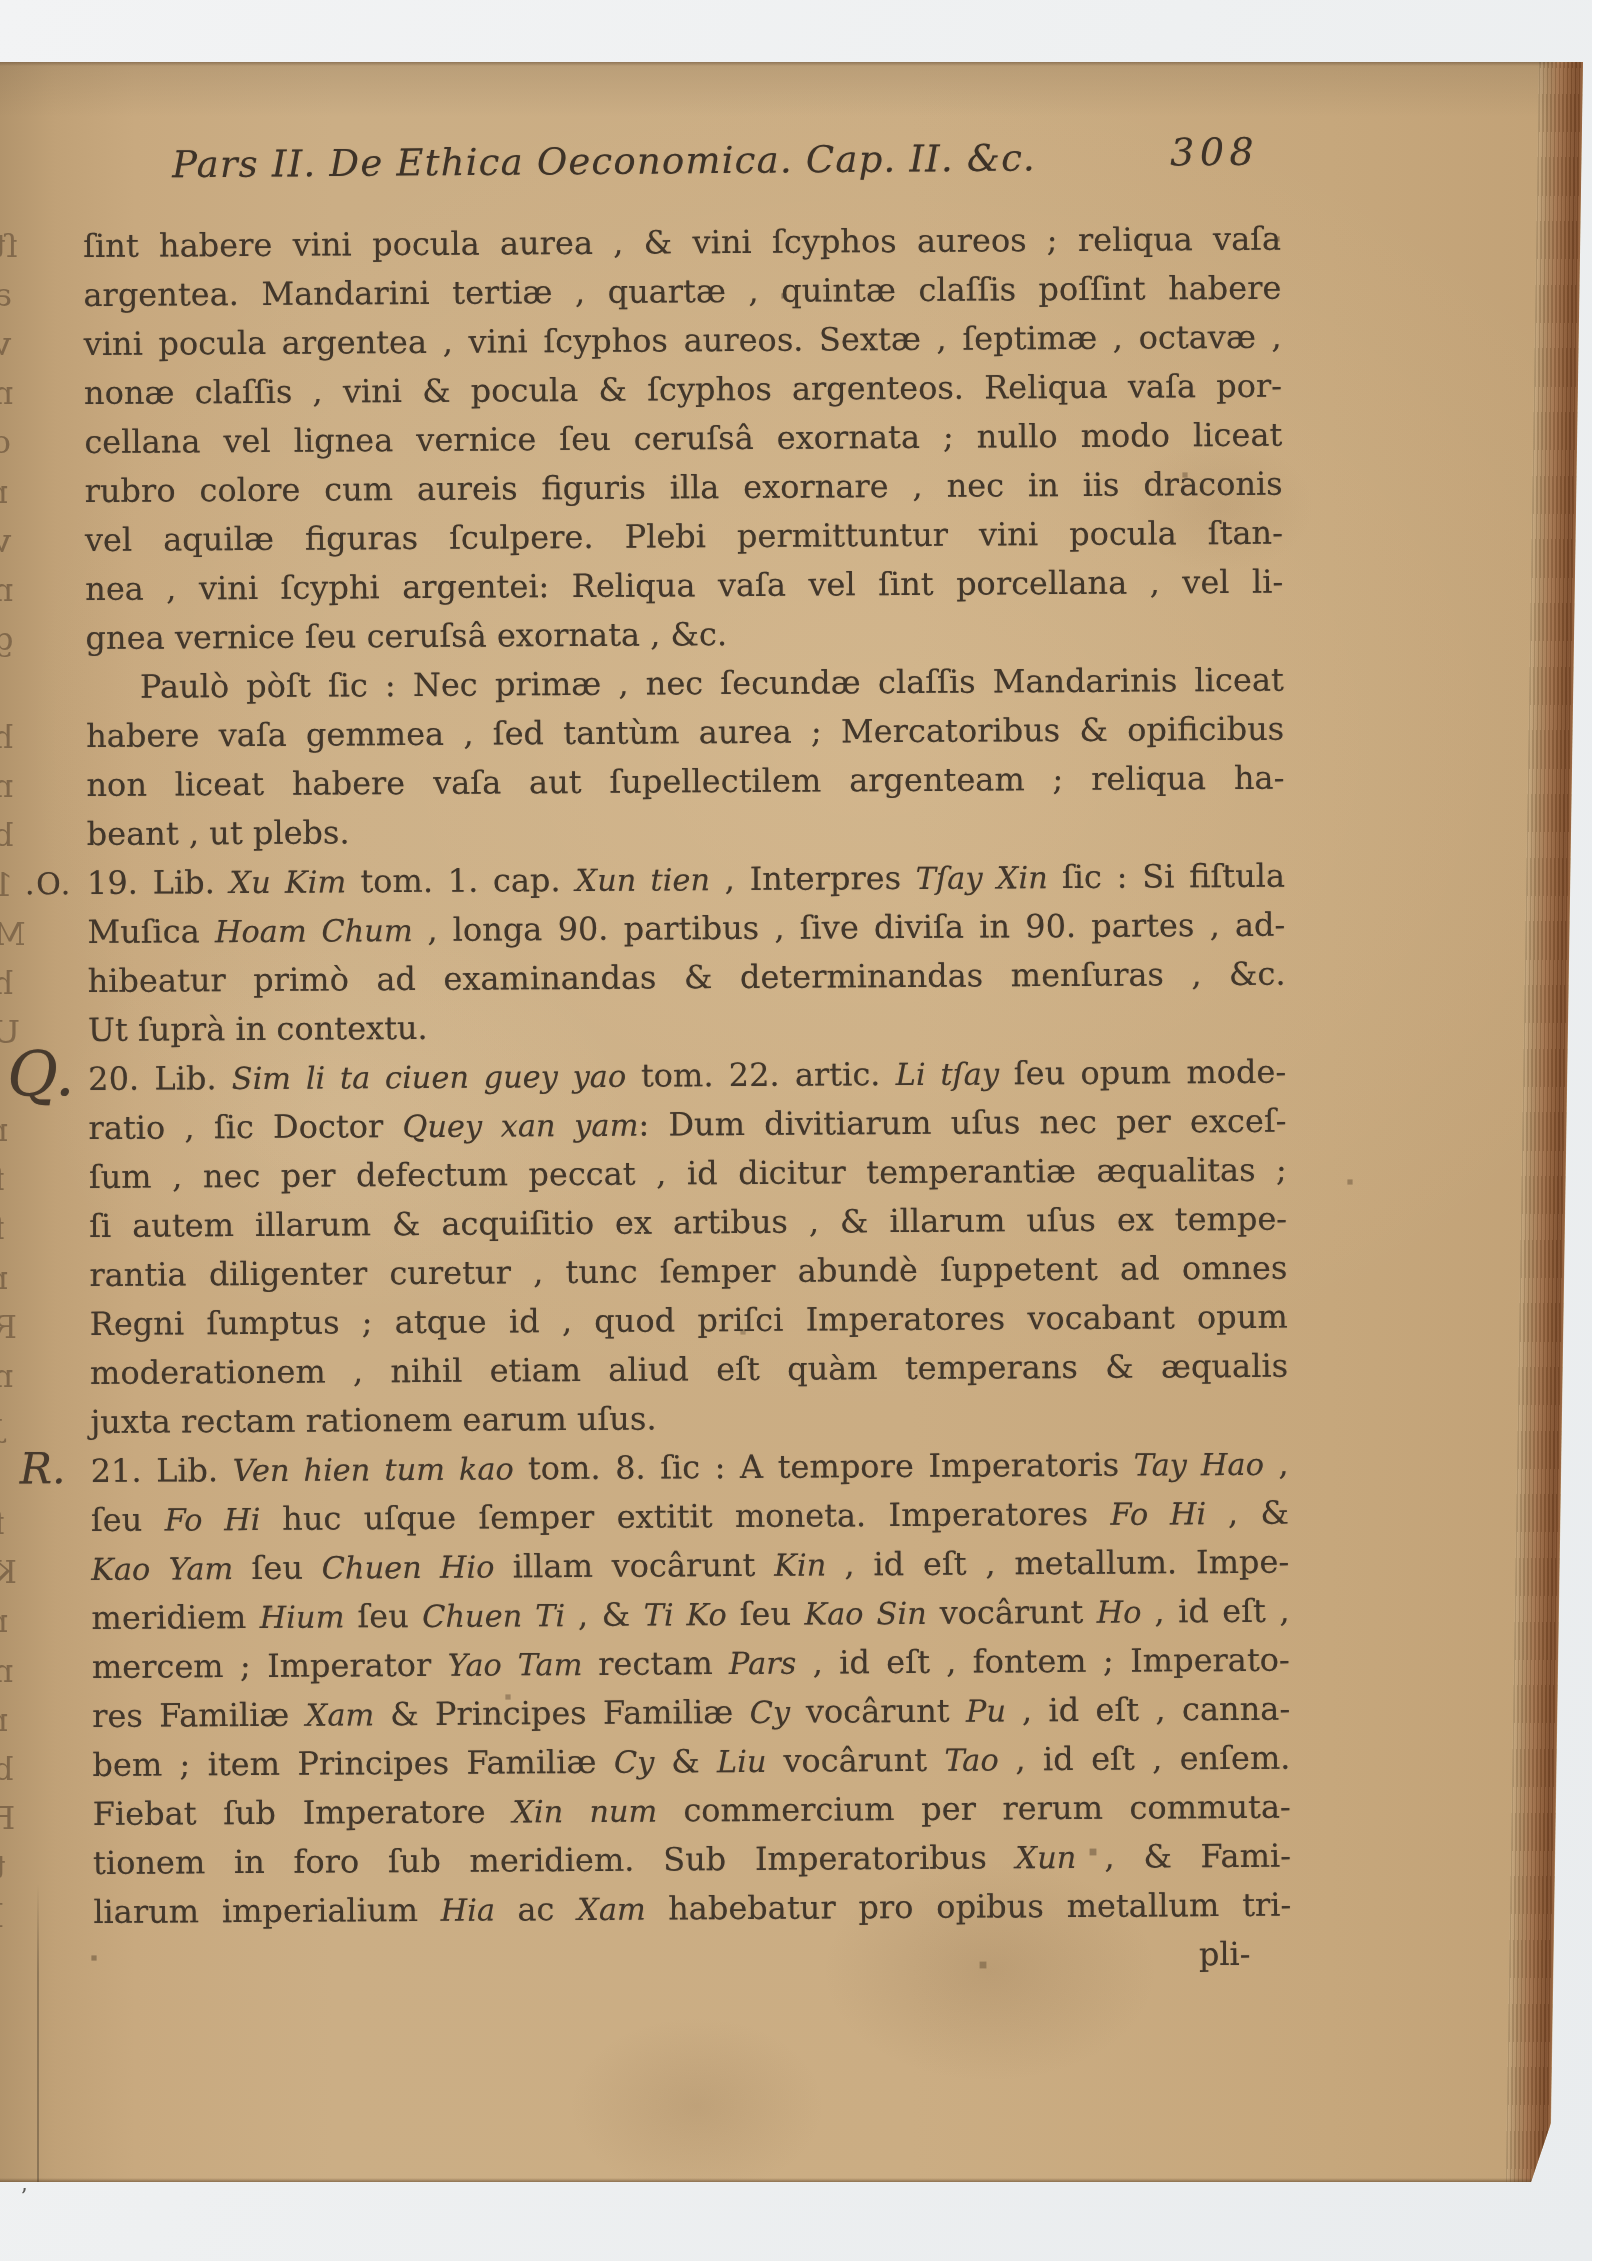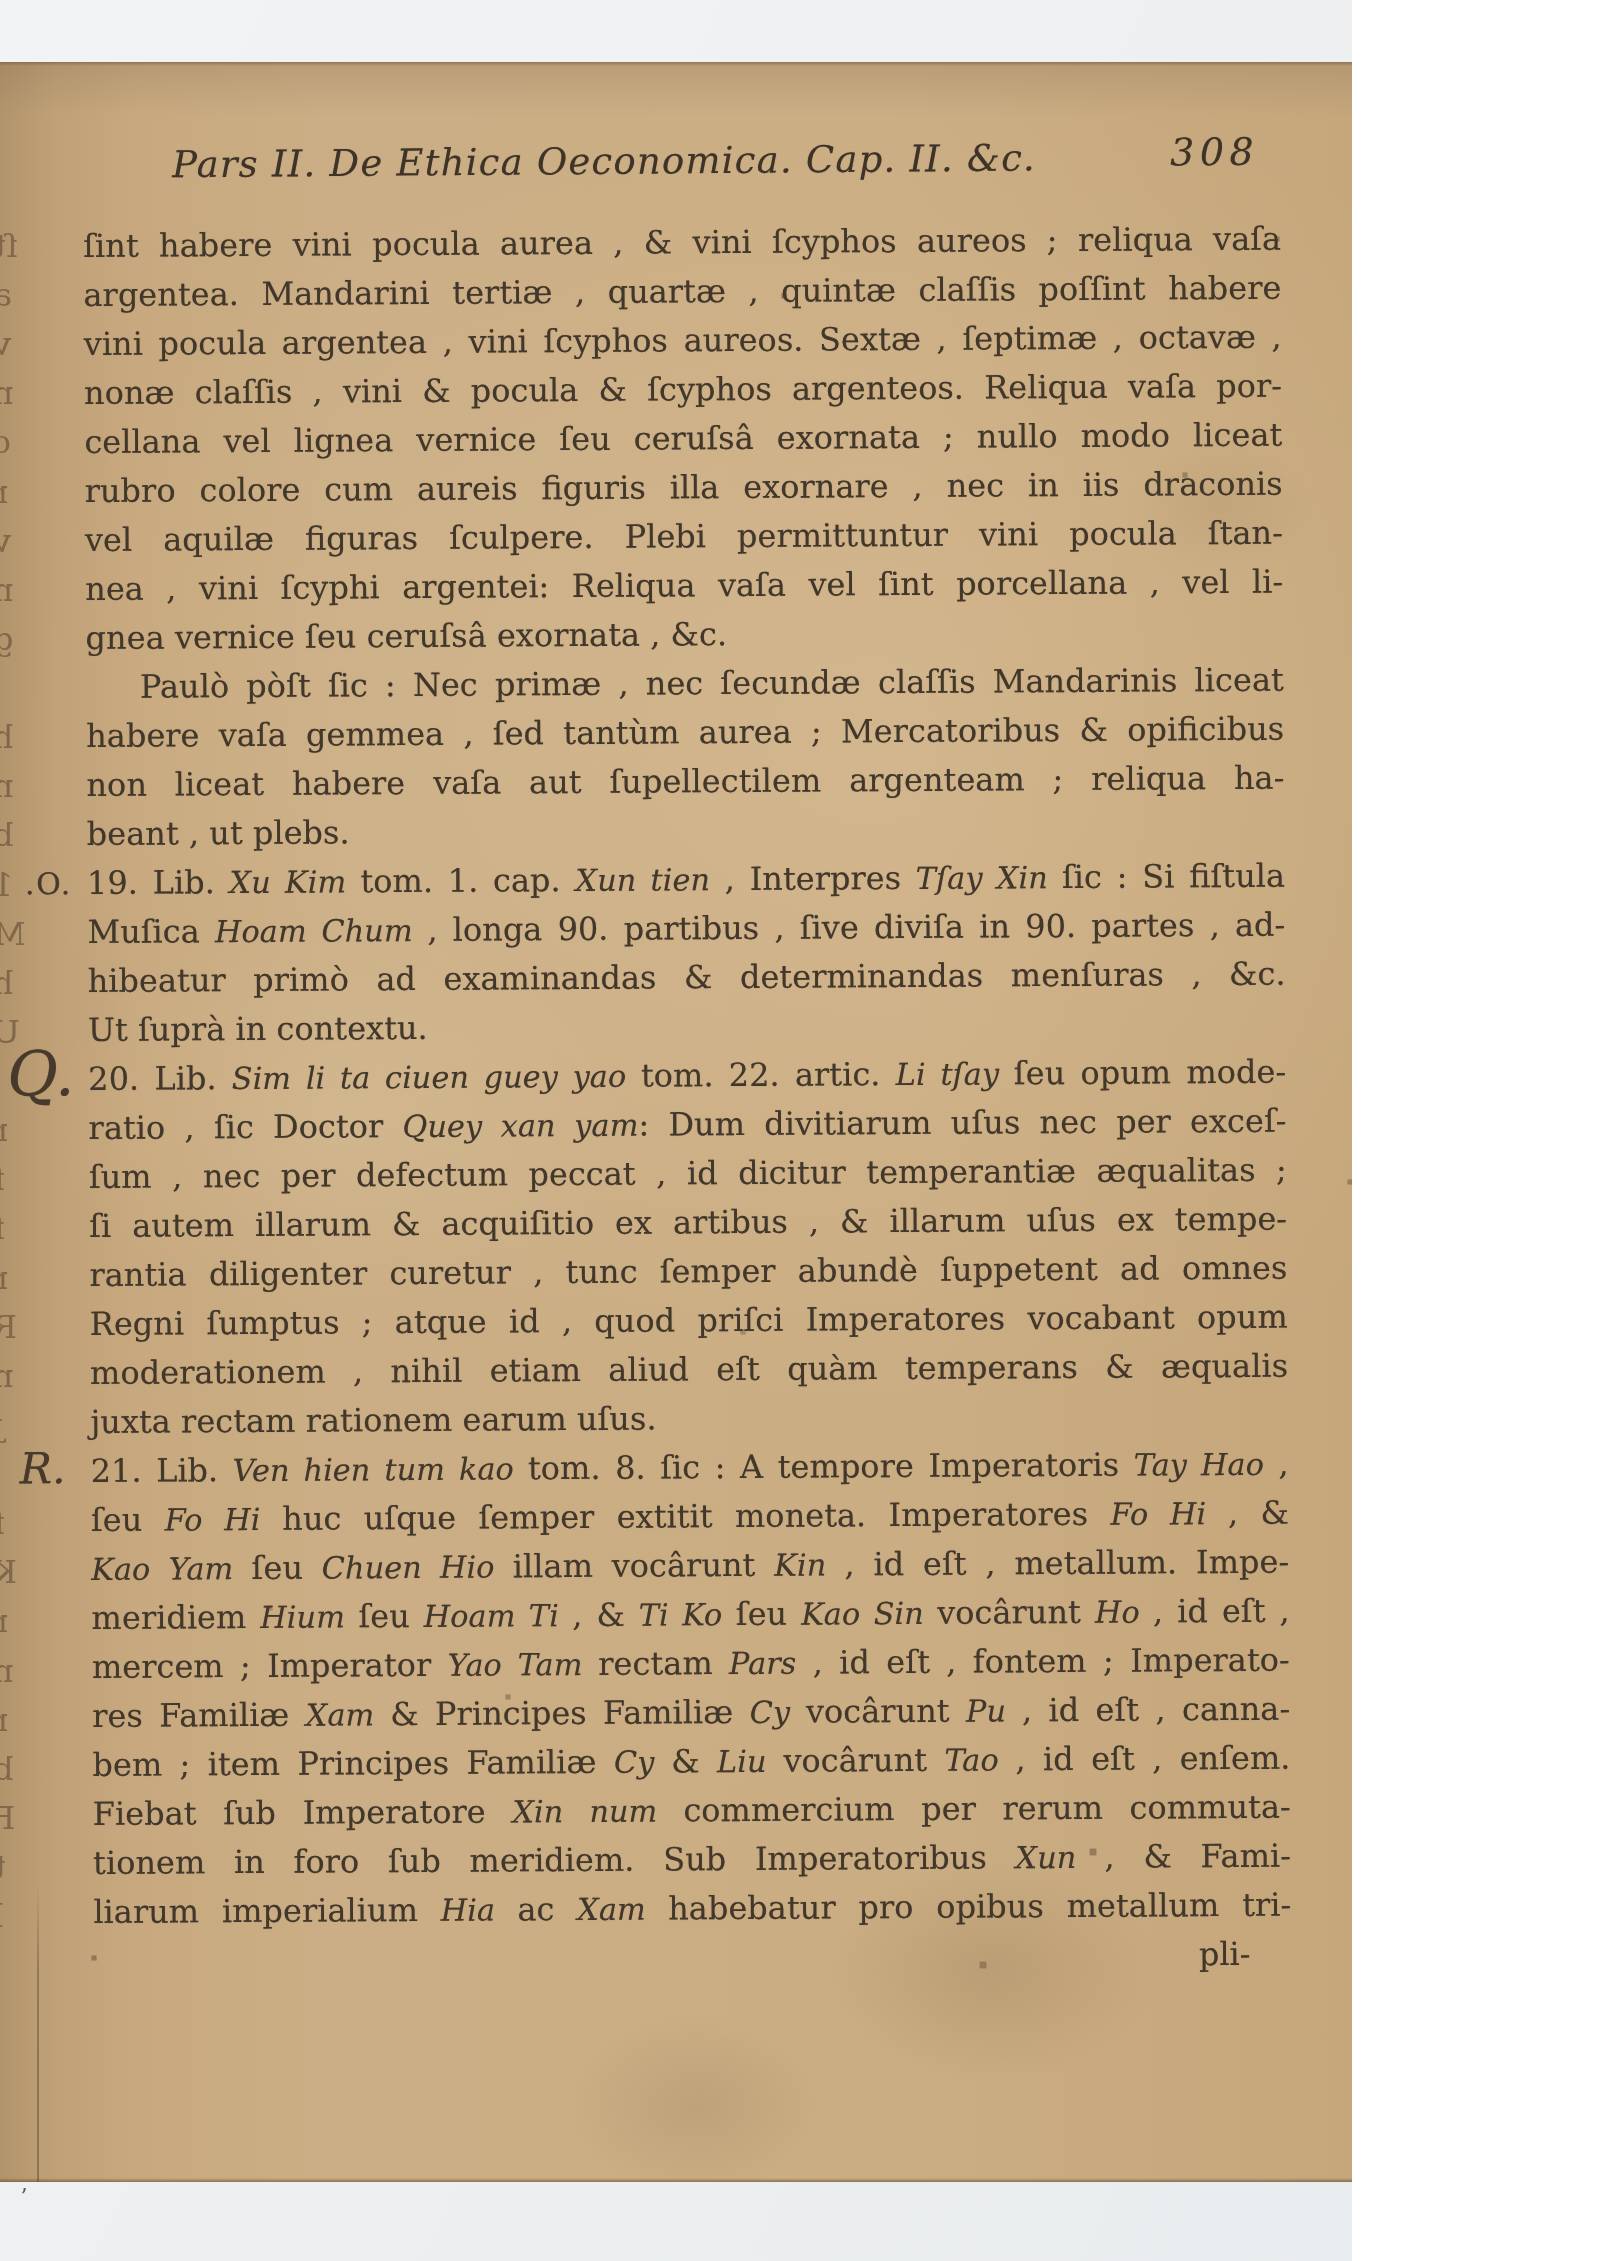--- a/index.html
+++ b/index.html
@@ -1,17 +1,17 @@
 <!DOCTYPE html>
 <html style="font-size:12.7px"><head>
 <meta charset="utf-8">
 <style>
   html,body{margin:0;padding:0;}
   body{font-family:"DejaVu Serif", serif;}
-  .scene{position:relative;width:1352px;height:2261px;overflow:hidden;
+  .scene{position:relative;width:1592px;height:2261px;overflow:hidden;
     background:linear-gradient(115deg,#f2f3f4 0%,#eef0f1 45%,#e9ecee 100%);}
   .page{position:absolute;left:0;top:62px;width:1583px;height:2120px;
     clip-path:polygon(0 0,100% 0,calc(100% - 32px) 97.2%,calc(100% - 52px) 100%,0 100%);
     background:
       radial-gradient(ellipse 238px 158px at 990px 1909px, rgba(110,80,50,.16), transparent 70%),
       radial-gradient(ellipse 182px 127px at 697px 2044px, rgba(110,80,50,.13), transparent 70%),
       radial-gradient(ellipse 135px 95px at 1220px 444px, rgba(120,90,60,.10), transparent 70%),
       radial-gradient(ellipse 396px 269px at 341px 1054px, rgba(255,240,210,.10), transparent 75%),
       radial-gradient(ellipse 1109px 872px at 55% 32%, rgba(255,236,200,.14), transparent 78%),
       linear-gradient(to bottom, rgba(120,100,75,.22), rgba(120,100,75,0) 55px),
@@ -89,21 +89,21 @@
         <div class="line"><span>ratio , ſic Doctor </span><span class="it">Quey xan yam</span><span>: Dum divitiarum uſus nec per exceſ-</span></div>
         <div class="line"><span>ſum , nec per defectum peccat , id dicitur temperantiæ æqualitas ;</span></div>
         <div class="line"><span>ſi autem illarum &amp; acquiſitio ex artibus , &amp; illarum uſus ex tempe-</span></div>
         <div class="line"><span>rantia diligenter curetur , tunc ſemper abundè ſuppetent ad omnes</span></div>
         <div class="line"><span>Regni ſumptus ; atque id , quod priſci Imperatores vocabant opum</span></div>
         <div class="line"><span>moderationem ,  nihil etiam  aliud eſt quàm temperans &amp; æqualis</span></div>
         <div class="line left"><span>juxta rectam rationem earum uſus.</span></div>
         <div class="line"><span class="mark med">R.</span><span>21. Lib. </span><span class="it">Ven hien tum kao </span><span>tom. 8. ſic :  A tempore Imperatoris </span><span class="it">Tay Hao</span><span> ,</span></div>
         <div class="line"><span>ſeu </span><span class="it">Fo Hi </span><span>huc uſque ſemper extitit moneta.    Imperatores </span><span class="it">Fo Hi </span><span>, &amp;</span></div>
         <div class="line"><span class="it">Kao Yam </span><span>ſeu </span><span class="it">Chuen Hio </span><span>illam vocârunt </span><span class="it">Kin </span><span>, id eſt , metallum.    Impe-</span></div>
-        <div class="line"><span>meridiem </span><span class="it">Hium </span><span>ſeu </span><span class="it">Hoam Ti </span><span>, &amp; </span><span class="it">Ti Ko </span><span>ſeu </span><span class="it">Kao Sin </span><span>vocârunt </span><span class="it">Ho </span><span>, id eſt ,</span></div>
+        <div class="line"><span>meridiem </span><span class="it">Hium </span><span>ſeu </span><span class="it">Chuen Ti </span><span>, &amp; </span><span class="it">Ti Ko </span><span>ſeu </span><span class="it">Kao Sin </span><span>vocârunt </span><span class="it">Ho </span><span>, id eſt ,</span></div>
         <div class="line"><span>mercem ; Imperator </span><span class="it">Yao Tam </span><span>rectam </span><span class="it">Pars</span><span> , id eſt , fontem ; Imperato-</span></div>
         <div class="line"><span>res Familiæ </span><span class="it">Xam </span><span>&amp; Principes Familiæ </span><span class="it">Cy </span><span>vocârunt </span><span class="it">Pu </span><span>, id eſt , canna-</span></div>
         <div class="line"><span>bem ; item Principes Familiæ </span><span class="it">Cy </span><span>&amp; </span><span class="it">Liu </span><span>vocârunt </span><span class="it">Tao </span><span>, id eſt , enſem.</span></div>
         <div class="line"><span>Fiebat ſub Imperatore </span><span class="it">Xin num </span><span>commercium per rerum commuta-</span></div>
         <div class="line"><span>tionem in foro ſub meridiem.    Sub Imperatoribus </span><span class="it">Xun </span><span>, &amp; Fami-</span></div>
         <div class="line"><span>liarum imperialium </span><span class="it">Hia </span><span>ac </span><span class="it">Xam </span><span>habebatur pro opibus metallum tri-</span></div>
         <div class="line left cw"><span>pli-</span></div>
       </div>
     <div class="ghosts">
         <span class="ghost" style="top: 0px;">ſt</span>

